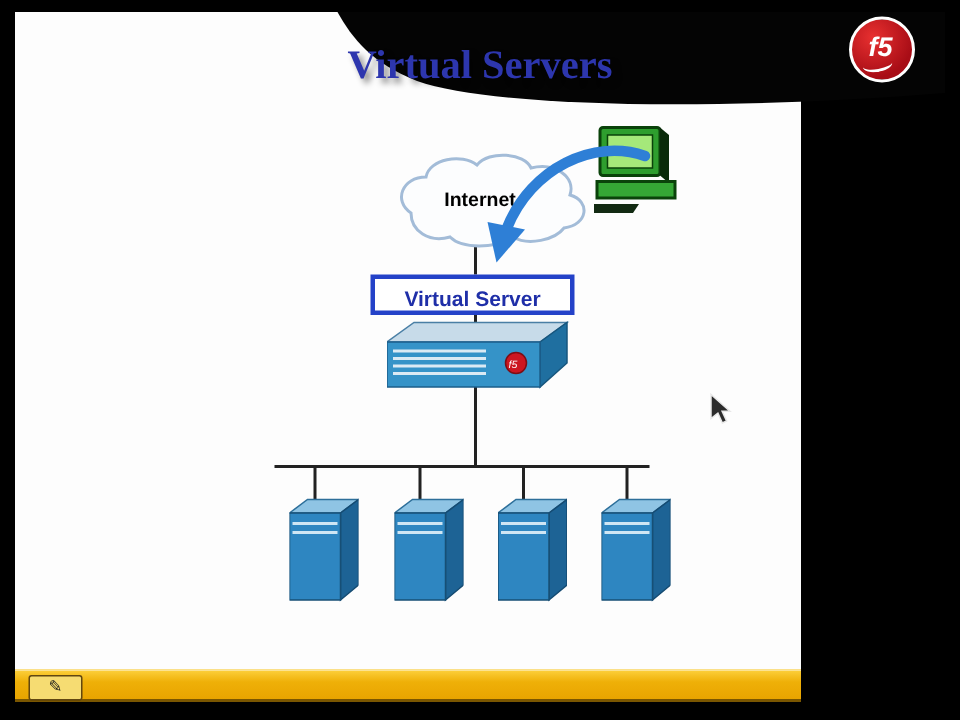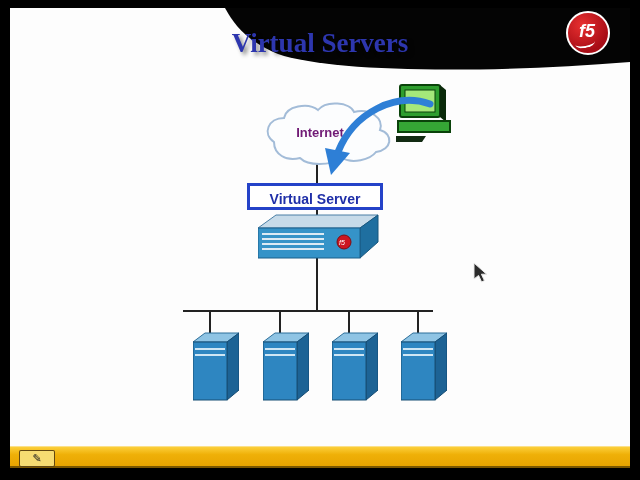--- a/index.html
+++ b/index.html
@@ -1,18 +1,18 @@
 <!DOCTYPE html>
 <html><head>
 <meta charset="utf-8">
 <style>
   html,body{margin:0;padding:0;background:#000;}
   .stage{position:relative;width:640px;height:480px;background:#000;overflow:hidden;
          font-family:"Liberation Sans",sans-serif;}
-  .slide{position:absolute;left:10px;top:8px;width:620px;height:460px;background:#fdfdfd;}
+  .slide{position:absolute;left:10px;top:8px;width:524px;height:460px;background:#fdfdfd;}
 
   
   .top-shape{position:absolute;left:0;top:0;pointer-events:none;}
 
   .slide-title{position:absolute;left:195px;top:20px;width:230px;text-align:center;
     font-family:"Liberation Serif",serif;font-weight:bold;font-size:27px;color:#2d36ae;
     text-shadow:3px 3px 4px rgba(0,0,0,0.45);white-space:nowrap;}
 
   
   .f5-logo{position:absolute;left:556px;top:3px;width:40px;height:40px;border-radius:50%;
@@ -23,21 +23,21 @@
   .f5-logo .swoosh{position:absolute;left:7px;bottom:5px;width:20px;height:8px;
     border-bottom:2px solid #fff;border-radius:50%;transform:rotate(-10deg);}
 
   
   .vline{position:absolute;width:2px;background:#222;}
   .busline{position:absolute;height:2px;background:#222;}
 
   
   .cloud{position:absolute;left:242px;top:90px;width:150px;height:68px;}
   .cloud-label{position:absolute;left:0;top:0;width:100%;height:100%;display:flex;
-    align-items:center;justify-content:center;font-weight:bold;font-size:13px;color:#701a75;
+    align-items:center;justify-content:center;font-weight:bold;font-size:13px;color:#000000;
     padding-right:14px;box-sizing:border-box;}
 
   
   .computer{position:absolute;left:386px;top:75px;width:56px;height:60px;}
 
   
   .arrow{position:absolute;left:300px;top:82px;width:140px;height:100px;pointer-events:none;}
 
   
   .vs-box{position:absolute;left:237px;top:175px;width:136px;height:27px;background:#fff;

